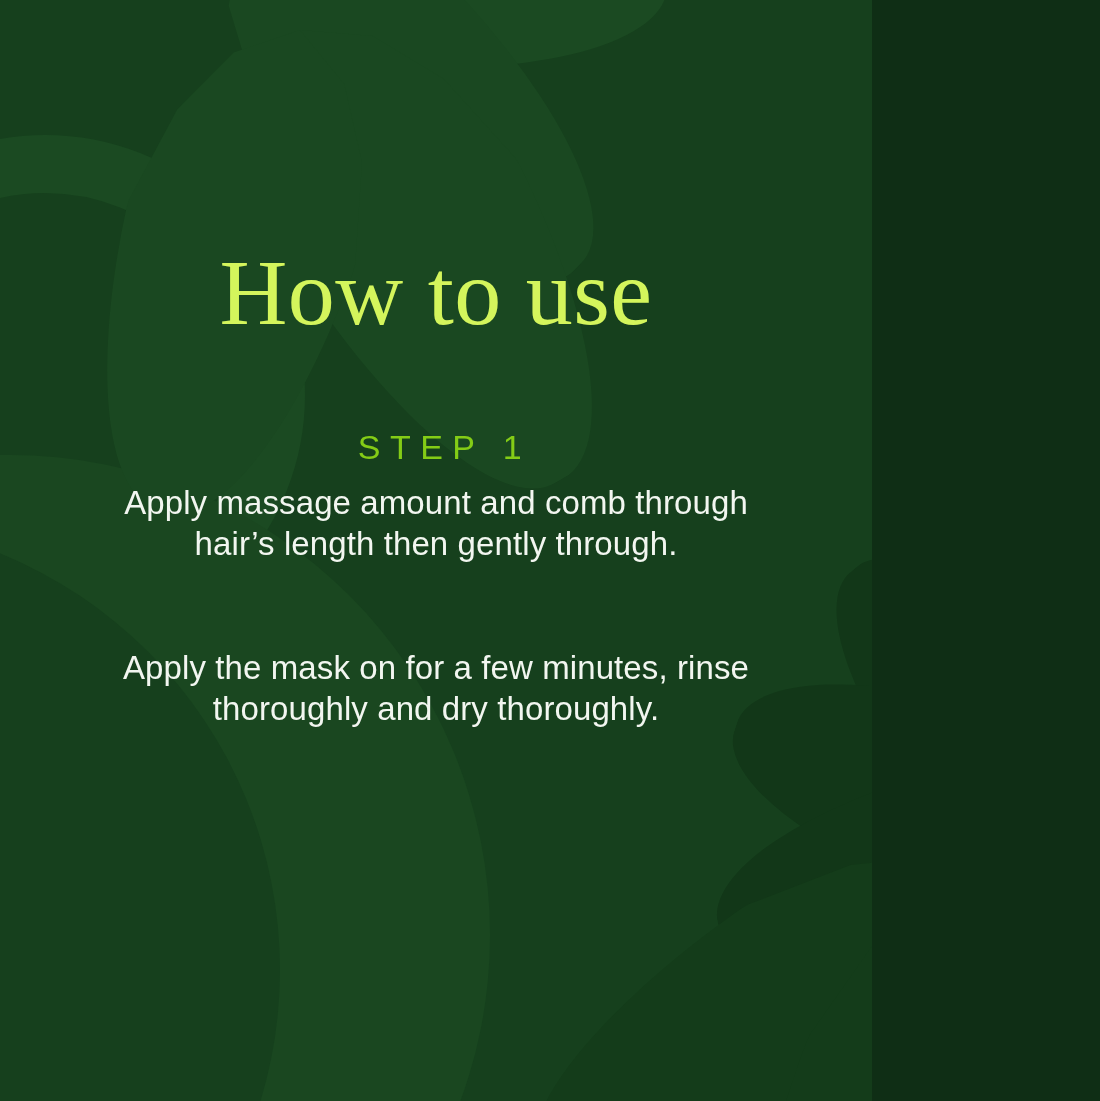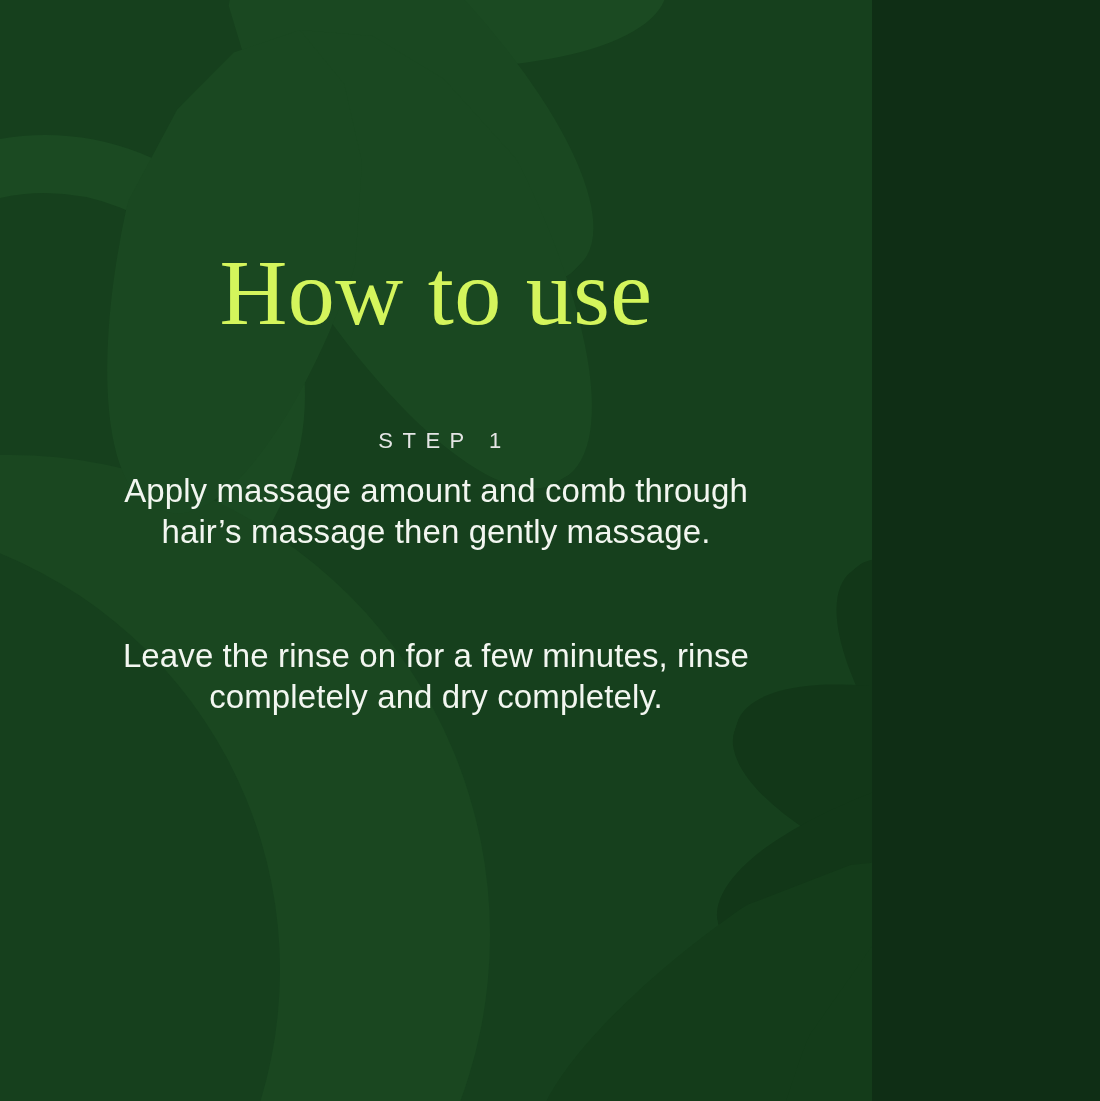--- a/index.html
+++ b/index.html
@@ -110,24 +110,24 @@
   .step {
     width: 100%;
     text-align: center;
   }
 
   .step + .step {
     margin-top: 64px;
   }
 
   .step-label {
-    font-size: 22px;
+    font-size: 34px;
     font-weight: 400;
     letter-spacing: 9.5px;
-    color: #e5e5e5;
+    color: #84cc16;
     line-height: 1;
     padding-left: 17px;
   }
 
   .step-body {
     margin-top: 19px;
     font-size: 33px;
     font-weight: 400;
     line-height: 1.24;
     color: #f2f6f0;
@@ -223,27 +223,27 @@
   <div class="content">
 
     <h1 class="title">How to use</h1>
 
     <div class="steps">
 
       <div class="step">
         <div class="step-label">STEP 1</div>
         <div class="step-body">
           <span class="line">Apply massage amount and comb through</span>
-          <span class="line">hair’s massage then gently massage.</span>
+          <span class="line">hair’s length then gently through.</span>
         </div>
       </div>
 
       <div class="step">
         <div class="step-body">
-          <span class="line">Leave the rinse on for a few minutes, rinse</span>
-          <span class="line">completely and dry completely.</span>
+          <span class="line">Apply the mask on for a few minutes, rinse</span>
+          <span class="line">thoroughly and dry thoroughly.</span>
         </div>
       </div>
 
     </div>
   </div>
 
 </div>
 
 </body></html>

